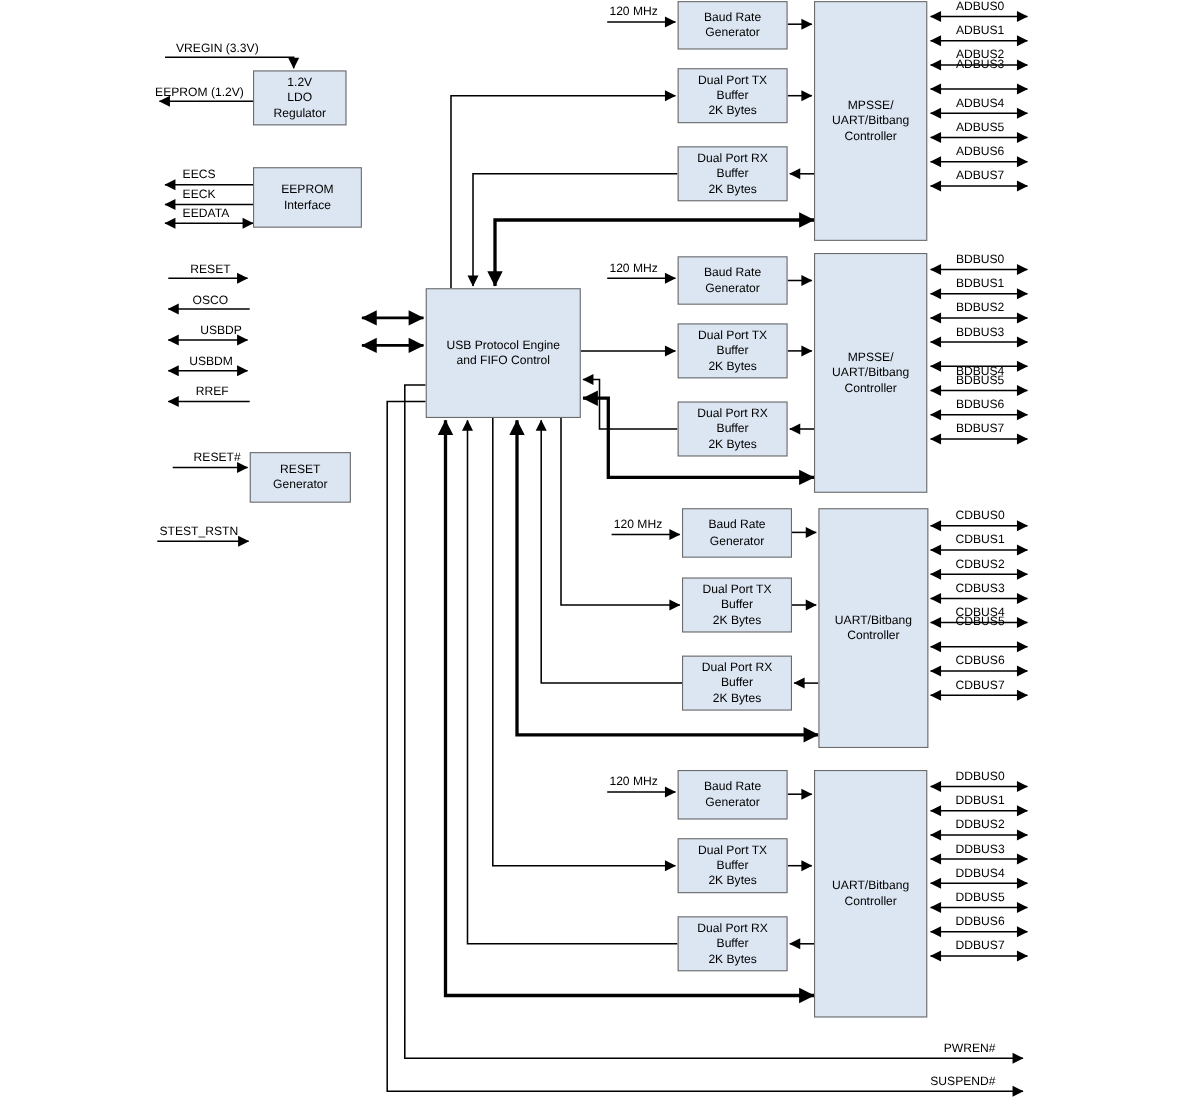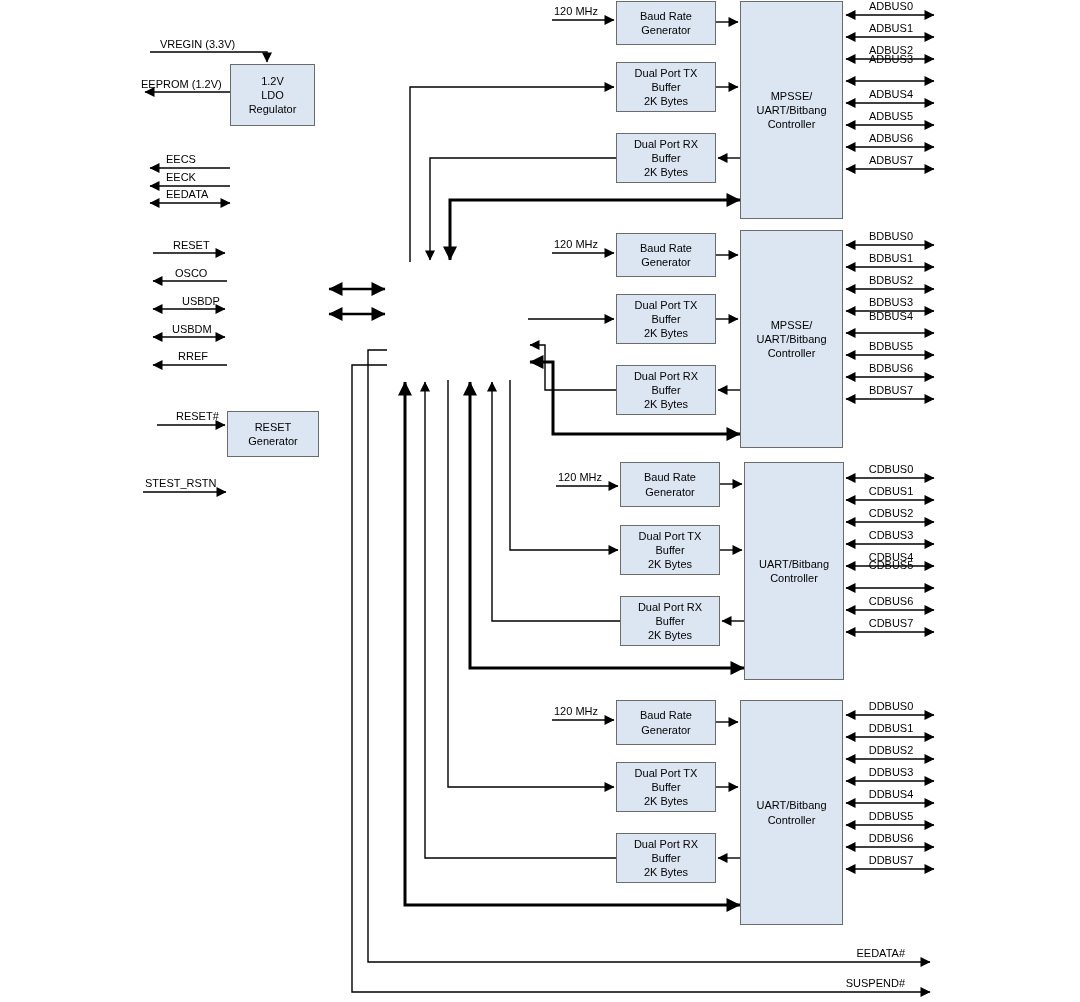--- a/index.html
+++ b/index.html
@@ -131,33 +131,41 @@
       <path class="w" d="M846 847H934" marker-start="url(#arr)" marker-end="url(#arr)"></path>
       <path class="w" d="M846 869H934" marker-start="url(#arr)" marker-end="url(#arr)"></path>
     </g>
 
     <g>
       <path class="w" d="M387 350H368V962H930" marker-end="url(#arr)"></path>
       <path class="w" d="M387 365H352V992H930" marker-end="url(#arr)"></path>
     </g>
   </svg>
 
-  <div class="box" style="left:230px;top:64px;width:85px;height:62px">
+  <div class="box" style="left:230px;top:64px;width:85px;height:50px">
     <div>1.2V</div>
     <div>LDO</div>
     <div>Regulator</div>
   </div>
 
+  <div class="box" style="left:230px;top:152px;width:99px;height:55px">
+    <div>EEPROM</div>
+    <div>Interface</div>
+  </div>
 
 
   <div class="box" style="left:227px;top:411px;width:92px;height:46px">
     <div>RESET</div>
     <div>Generator</div>
   </div>
 
+  <div class="box" style="left:387px;top:262px;width:141px;height:118px">
+    <div>USB Protocol Engine</div>
+    <div>and FIFO Control</div>
+  </div>
 
   <div class="box" style="left:616px;top:1px;width:100px;height:44px">
     <div>Baud Rate</div>
     <div>Generator</div>
   </div>
   <div class="box" style="left:616px;top:62px;width:100px;height:50px">
     <div>Dual Port TX</div>
     <div>Buffer</div>
     <div>2K Bytes</div>
   </div>
@@ -241,37 +249,37 @@
   <div class="sig" style="left:172px;top:323px">USBDM</div>
   <div class="sig" style="left:178px;top:350px">RREF</div>
   <div class="sig" style="left:176px;top:410px">RESET#</div>
   <div class="sig" style="left:145px;top:477px">STEST_RSTN</div>
 
   <div class="sig" style="left:554px;top:5px">120 MHz</div>
   <div class="sig" style="left:554px;top:238px">120 MHz</div>
   <div class="sig" style="left:558px;top:471px">120 MHz</div>
   <div class="sig" style="left:554px;top:705px">120 MHz</div>
 
-  <div class="sig r" style="left:820px;top:947px;width:85px">EEDATA#</div>
+  <div class="sig r" style="left:820px;top:947px;width:85px">PWREN#</div>
   <div class="sig r" style="left:810px;top:977px;width:95px">SUSPEND#</div>
 
   <div class="buslbl" style="top:0px">ADBUS0</div>
   <div class="buslbl" style="top:22px">ADBUS1</div>
   <div class="buslbl" style="top:44px">ADBUS2</div>
   <div class="buslbl" style="top:53px">ADBUS3</div>
   <div class="buslbl" style="top:88px">ADBUS4</div>
   <div class="buslbl" style="top:110px">ADBUS5</div>
   <div class="buslbl" style="top:132px">ADBUS6</div>
   <div class="buslbl" style="top:154px">ADBUS7</div>
 
   <div class="buslbl" style="top:230px">BDBUS0</div>
   <div class="buslbl" style="top:252px">BDBUS1</div>
   <div class="buslbl" style="top:274px">BDBUS2</div>
   <div class="buslbl" style="top:296px">BDBUS3</div>
-  <div class="buslbl" style="top:310px">BDBUS4</div>
+  <div class="buslbl" style="top:332px">BDBUS4</div>
   <div class="buslbl" style="top:340px">BDBUS5</div>
   <div class="buslbl" style="top:362px">BDBUS6</div>
   <div class="buslbl" style="top:384px">BDBUS7</div>
 
   <div class="buslbl" style="top:463px">CDBUS0</div>
   <div class="buslbl" style="top:485px">CDBUS1</div>
   <div class="buslbl" style="top:507px">CDBUS2</div>
   <div class="buslbl" style="top:529px">CDBUS3</div>
   <div class="buslbl" style="top:551px">CDBUS4</div>
   <div class="buslbl" style="top:559px">CDBUS5</div>

